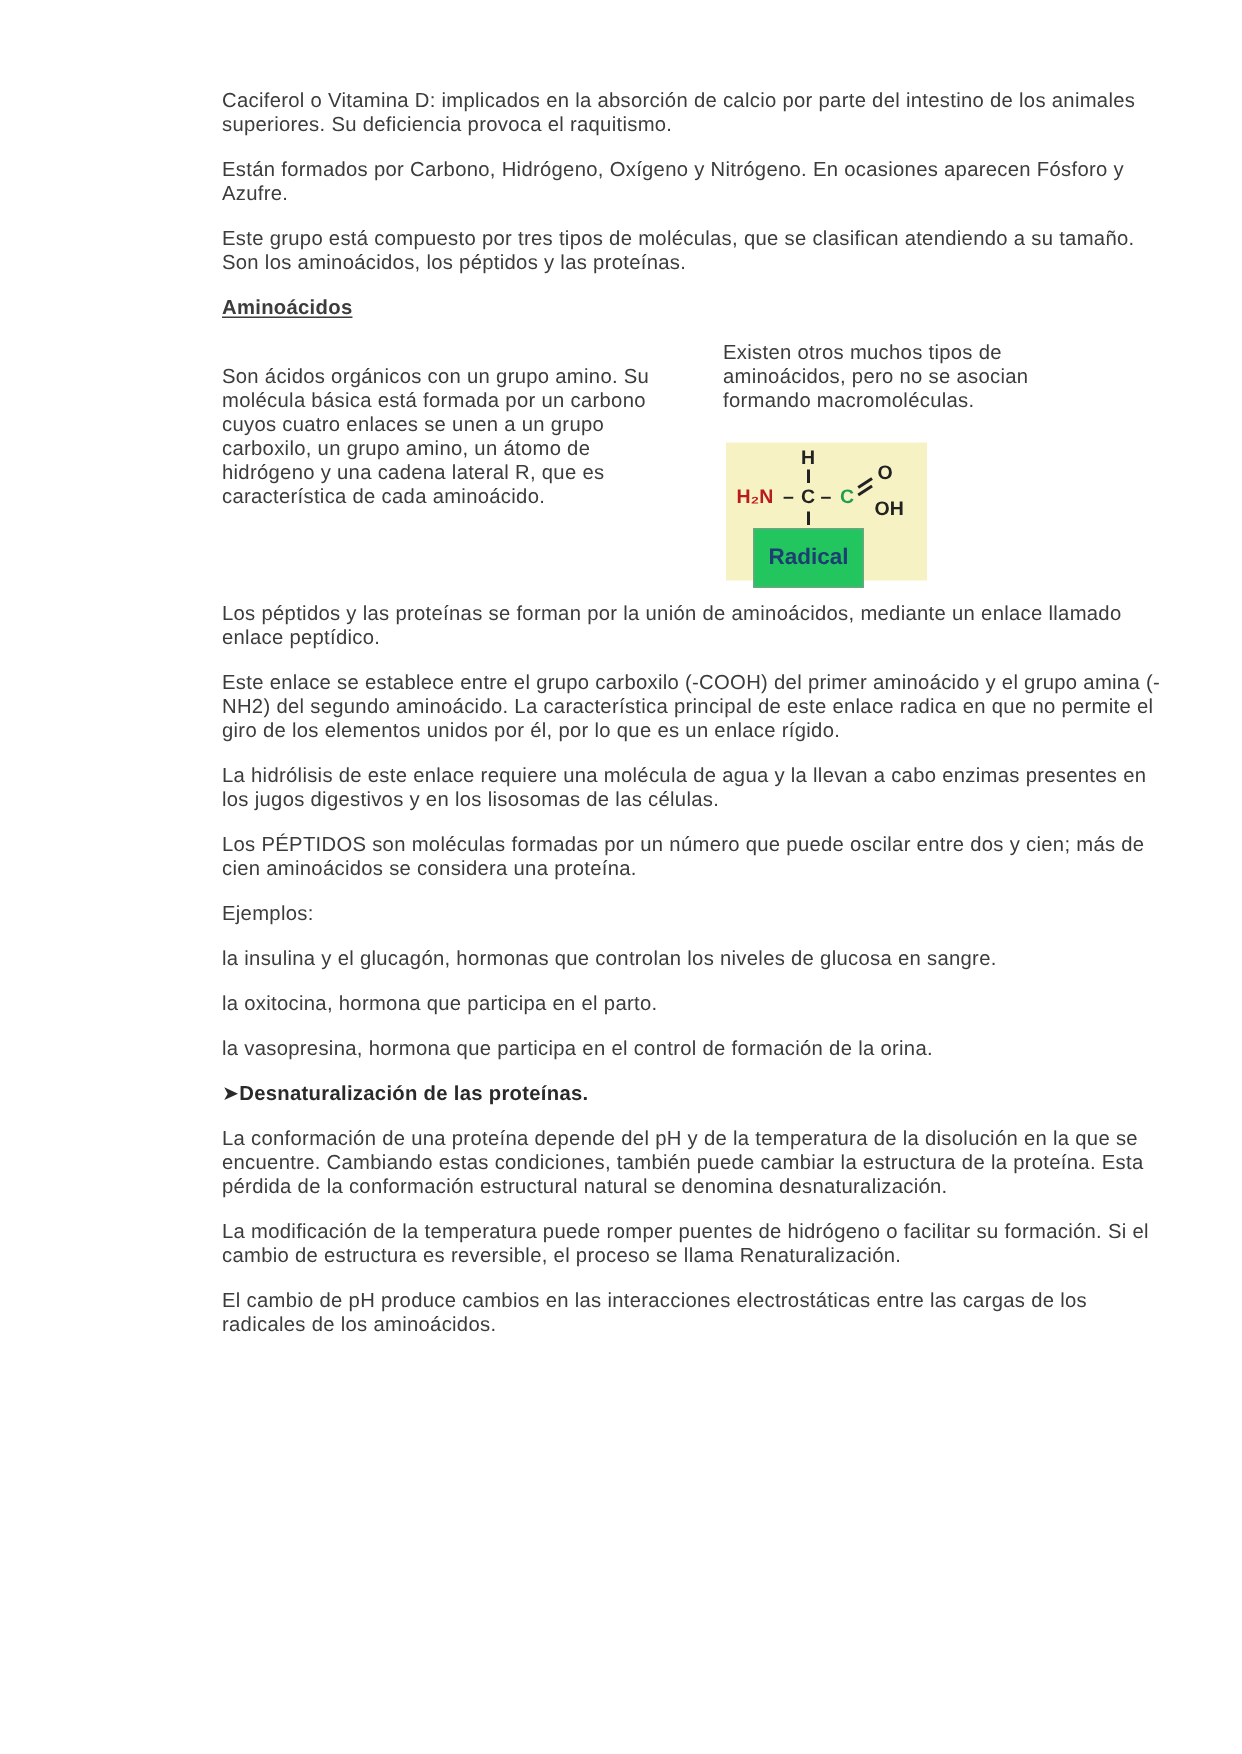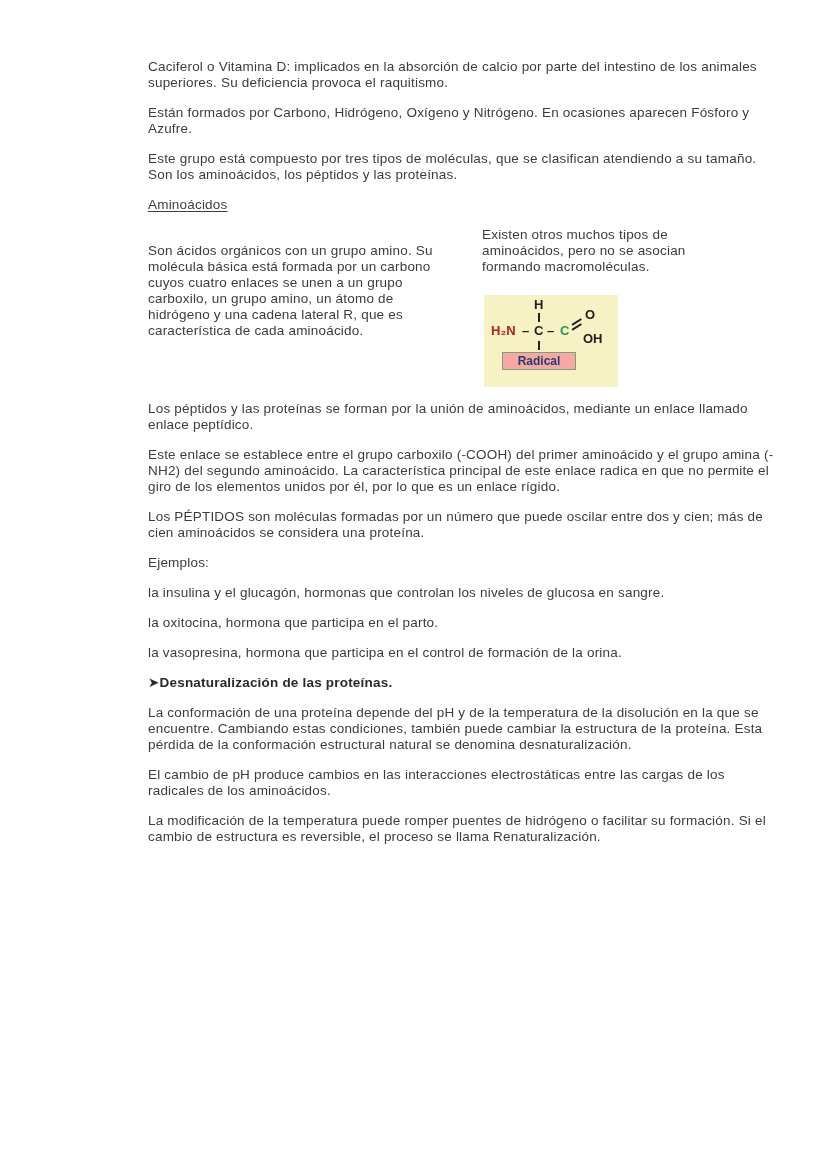--- a/index.html
+++ b/index.html
@@ -14,21 +14,21 @@
     background: #ffffff;
     padding: 59px 100px 40px 100px;
     color: #3c3c3c;
     font-size: 13.5px;
     line-height: 16px;
     letter-spacing: 0.2px;
     overflow: hidden;
     margin-left: 48px;
   }
   .page p { margin: 0 0 14px 0; }
-  .heading { margin: 6px 0 17px 0; }
+  .heading { margin: 6px 0 17px 0; font-weight: bold; }
   .bold { font-weight: bold; color: #2a2a2a; }
   .underline { text-decoration: underline; text-underline-offset: 2px; }
   .italic { font-style: italic; }
 
   .two-col { display: flex; gap: 36px; margin: 2px 0 14px 0; }
   .col-left  { width: 298px; }
   .col-right { width: 252px; }
   .col-left p:last-child { margin-top: 16px; margin-bottom: 0; }
 
   
@@ -56,26 +56,26 @@
   .bond-v { width: 1.5px; height: 9px; }
   .bond-diag {
     width: 11px; height: 1.5px;
     background: #1e9e50;
     transform: rotate(-33deg);
     transform-origin: left center;
   }
   .radical-box {
     position: absolute;
     left: 18px; top: 57px;
-    width: 74px; height: 18px;
-    background: #fca5a5;
+    width: 74px; height: 40px;
+    background: #22c55e;
     border: 1px solid #69a781;
     display: flex; align-items: center; justify-content: center;
     font-weight: bold;
-    font-size: 12px;
+    font-size: 15px;
     color: #1c3e70;
     letter-spacing: 0;
   }
 </style>
 </head>
 <body>
 
 <div class="page">
 
   <p>Caciferol o Vitamina D: implicados en la absorción de calcio por parte del intestino de los animales superiores. Su deficiencia provoca el raquitismo.</p>
@@ -110,32 +110,33 @@
         <div class="radical-box">Radical</div>
       </div>
     </div>
   </div>
 
 
   <p>Los péptidos y las proteínas se forman por la unión de aminoácidos, mediante un enlace llamado enlace peptídico.</p>
 
   <p>Este enlace se establece entre el grupo carboxilo (-COOH) del primer aminoácido y el grupo amina (-NH2) del segundo aminoácido. La característica principal de este enlace radica en que no permite el giro de los elementos unidos por él, por lo que es un enlace rígido.</p>
 
+  <p>La hidrólisis de este enlace requiere una molécula de agua y la llevan a cabo enzimas presentes en los jugos digestivos y en los lisosomas de las células.</p>
 
   <p>Los PÉPTIDOS son moléculas formadas por un número que puede oscilar entre dos y cien; más de cien aminoácidos se considera una proteína.</p>
 
   <p>Ejemplos:</p>
 
   <p>la insulina y el glucagón, hormonas que controlan los niveles de glucosa en sangre.</p>
 
   <p>la oxitocina, hormona que participa en el parto.</p>
 
   <p>la vasopresina, hormona que participa en el control de formación de la orina.</p>
 
   <p class="heading bold">➤Desnaturalización de las proteínas.</p>
 
   <p>La conformación de una proteína depende del pH y de la temperatura de la disolución en la que se encuentre. Cambiando estas condiciones, también puede cambiar la estructura de la proteína. Esta pérdida de la conformación estructural natural se denomina desnaturalización.</p>
 
+  <p>La modificación de la temperatura puede romper puentes de hidrógeno o facilitar su formación. Si el cambio de estructura es reversible, el proceso se llama Renaturalización.</p>
+
   <p>El cambio de pH produce cambios en las interacciones electrostáticas entre las cargas de los radicales de los aminoácidos.</p>
-
-  <p>La modificación de la temperatura puede romper puentes de hidrógeno o facilitar su formación. Si el cambio de estructura es reversible, el proceso se llama Renaturalización.</p>
 
 </div>
 
 </body></html>

